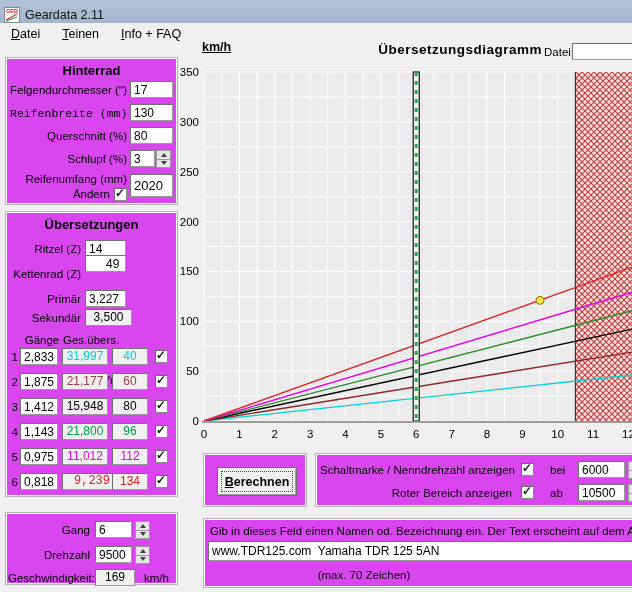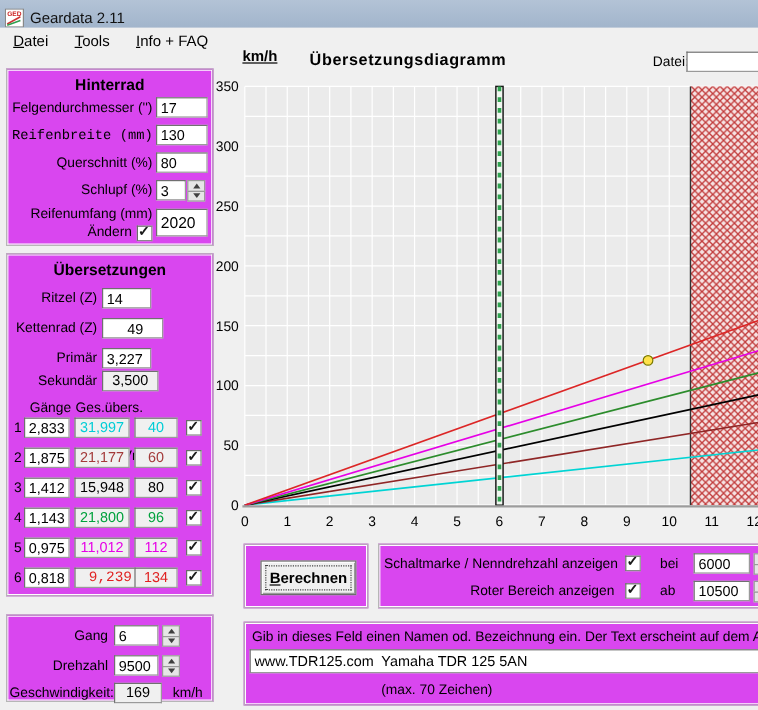--- a/index.html
+++ b/index.html
@@ -82,40 +82,40 @@
   }
   .btn3d .focusrect{
     position:absolute;left:3px;top:3px;right:3px;bottom:3px;
     border:1px dotted #444;
   }
   
   #chartsvg{position:absolute;left:168px;top:60px;overflow:hidden;
     font-family:"Liberation Sans",sans-serif;}
   .kmh{position:absolute;left:202px;top:40px;font-weight:bold;
     text-decoration:underline;font-size:12.5px;}
-  .charttitle{position:absolute;left:258px;top:42px;width:284px;text-align:left;
+  .charttitle{position:absolute;left:258px;top:42px;width:284px;text-align:right;
     font-weight:bold;font-size:13.5px;letter-spacing:0.5px;}
   .dateilbl{position:absolute;left:544px;top:46px;font-size:11.5px;}
 </style>
 </head>
 <body>
 
 <div class="titlebar">
   <svg class="ticon" viewBox="0 0 16 16">
     <rect x="0.5" y="0.5" width="15" height="15" fill="#ffffff" stroke="#888888"></rect>
     <text x="2" y="6" font-size="5.5" font-weight="bold" fill="#cc2222" font-family="Liberation Sans,sans-serif">GED</text>
     <polyline points="2,13 13,7" stroke="#cc3333" stroke-width="1.3" fill="none"></polyline>
     <polyline points="2,14 13,10" stroke="#2f9e4f" stroke-width="1.3" fill="none"></polyline>
   </svg>
   <span class="ttext">Geardata 2.11</span>
 </div>
 
 <div class="menubar">
   <span class="menuitem"><span class="u">D</span><span>atei</span></span>
-  <span class="menuitem"><span class="u">T</span><span>ools</span></span>
+  <span class="menuitem"><span class="u">T</span><span>einen</span></span>
   <span class="menuitem"><span class="u">I</span><span>nfo + FAQ</span></span>
 </div>
 
 <div class="gb" style="left:5px;top:57px;width:173px;height:148px;">
   <div class="gbtitle">Hinterrad</div>
   <div class="abs lblr" style="left:4px;top:26px;width:117px;">Felgendurchmesser ('')</div>
   <input class="tin" style="left: 124px; top: 23px; width: 43px;" value="17">
   <div class="abs lblr" style="left:4px;top:49px;width:117px;font-family:Liberation Mono, monospace;">Reifenbreite (mm)</div>
   <input class="tin" style="left: 124px; top: 46px; width: 43px;" value="130">
   <div class="abs lblr" style="left:4px;top:72px;width:117px;">Querschnitt (%)</div>
@@ -130,21 +130,21 @@
   <div class="abs lblr" style="left:4px;top:130px;width:100px;">Ändern</div>
   <div class="cb checked" style="left:108px;top:130px;"></div>
   <input class="tin" style="left: 124px; top: 116px; width: 43px; height: 23px; font-size: 13px;" value="2020">
 </div>
 
 <div class="gb" style="left:5px;top:211px;width:173px;height:286px;">
   <div class="gbtitle">Übersetzungen</div>
   <div class="abs lblr" style="left:2px;top:31px;width:73px;">Ritzel (Z)</div>
   <input class="tin" style="left: 79px; top: 28px; width: 41px;" value="14">
   <div class="abs lblr" style="left:2px;top:56px;width:73px;">Kettenrad (Z)</div>
-  <input class="tin" style="left: 79px; top: 53px; width: 51px; padding-left: 20px;" value="49">
+  <input class="tin" style="left: 79px; top: 43px; width: 41px; padding-left: 20px;" value="49">
   <div class="abs lblr" style="left:2px;top:81px;width:73px;">Primär</div>
   <input class="tin" style="left: 79px; top: 78px; width: 41px;" value="3,227">
   <div class="abs lblr" style="left:2px;top:100px;width:73px;">Sekundär</div>
   <div class="tin ro abs" style="left:79px;top:97px;width:47px;line-height:15px;">3,500</div>
 
   <div class="gthead" style="left:14px;top:122px;width:44px;">Gänge</div>
   <div class="gthead" style="left:57px;top:122px;width:50px;">Ges.übers.</div>
   <div class="gthead" style="left:93px;top:122px;width:36px;margin-top:40px;">Vmax</div>
 
   <div class="gnum" style="left:2px;top:139px;">1</div>

